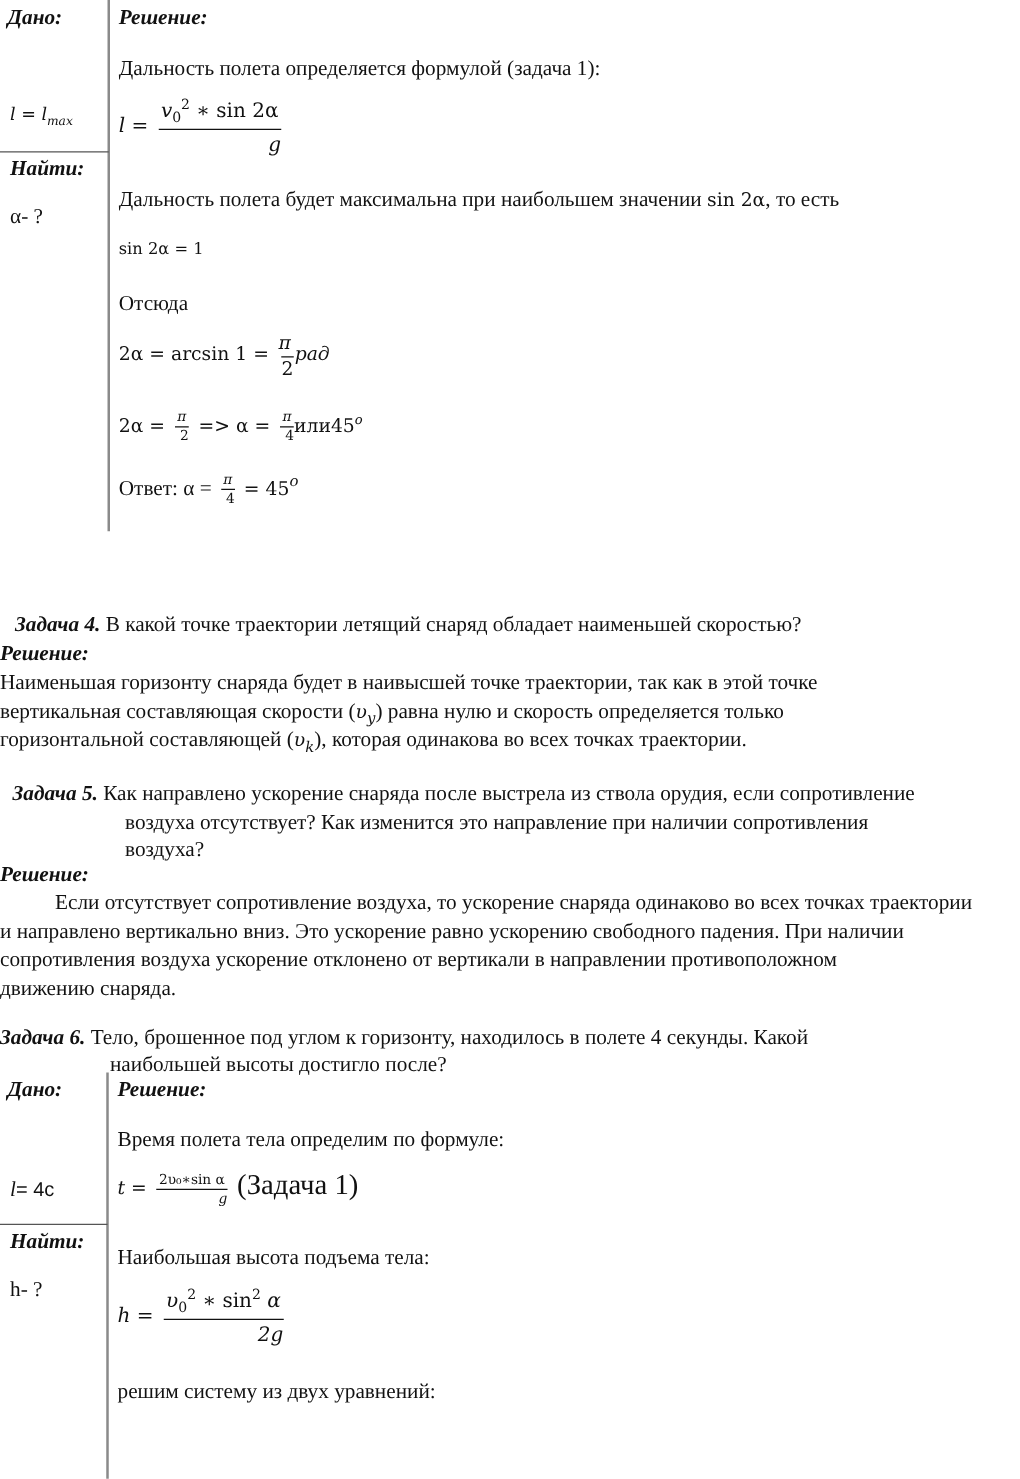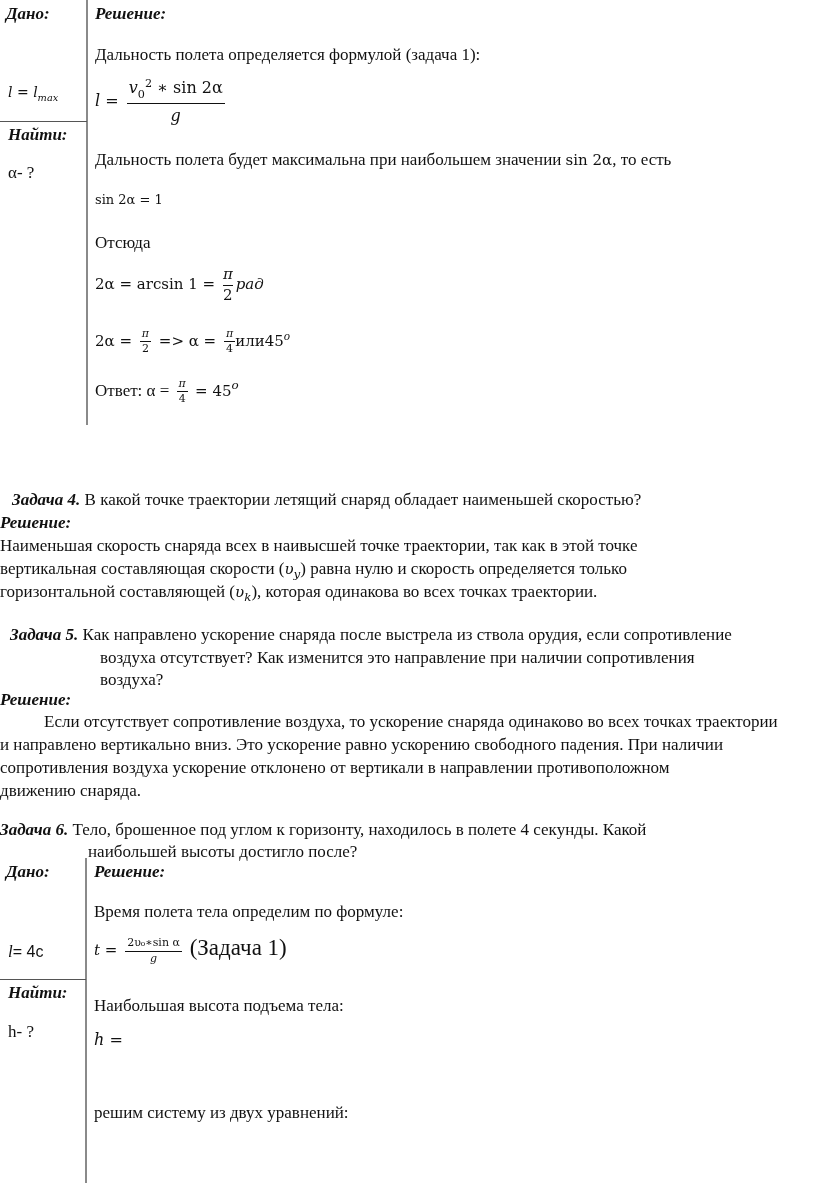--- a/index.html
+++ b/index.html
@@ -7,21 +7,21 @@
     width: 816px; height: 1183px; position: relative; overflow: hidden;
     font-family: "Liberation Serif", "DejaVu Serif", serif;
     color: #111111; font-size: 17px;
   }
   .abs { position: absolute; white-space: nowrap; }
   .bi { font-weight: bold; font-style: italic; }
   .math { font-family: "DejaVu Serif", "Liberation Serif", serif; }
   .mi { font-style: italic; }
   .vline { position: absolute; width: 2px; background: #8a8a8a; }
   .hline { position: absolute; height: 1px; background: #555555; }
-  .frac { display: inline-flex; flex-direction: column; align-items: center; vertical-align: middle; margin: 0 3px; }
+  .frac { display: inline-flex; flex-direction: column; align-items: flex-end; vertical-align: middle; margin: 0 3px; }
   .frac .num { padding: 0 2px 2px 2px; border-bottom: 1px solid #111; line-height: 1.1; }
   .frac .den { padding-top: 3px; line-height: 1.1; }
   .frac.small { font-size: 11px; }
   .frac.small .num { padding-bottom: 1px; }
   .frac.small .den { padding-top: 1px; }
   sup { font-size: 0.7em; }
   sub { font-size: 0.7em; }
 </style>
 </head>
 <body>
@@ -83,21 +83,21 @@
       </span>
     <span class="math" style="font-size:15px;">= 45</span><sup class="math mi">o</sup>
   </div>
 </div>
 
 <div>
   <div class="abs" style="left:12px; top:490px;">
     <span class="bi">Задача 4.</span><span> В какой точке траектории летящий снаряд обладает наименьшей скоростью?</span>
   </div>
   <div class="abs bi" style="left:0; top:513px;">Решение:</div>
-  <div class="abs" style="left:0; top:536px;">Наименьшая скорость снаряда всех в наивысшей точке траектории, так как в этой точке</div>
+  <div class="abs" style="left:0; top:536px;">Наименьшая горизонту снаряда будет в наивысшей точке траектории, так как в этой точке</div>
   <div class="abs" style="left:0; top:559px;">
     <span>вертикальная  составляющая скорости (</span><span class="math mi" style="font-size:15px;">υ</span><sub class="math mi">y</sub><span>) равна нулю и скорость  определяется только</span>
   </div>
   <div class="abs" style="left:0; top:582px;">
     <span>горизонтальной составляющей (</span><span class="math mi" style="font-size:15px;">υ</span><sub class="math mi">k</sub><span>), которая одинакова во всех точках траектории.</span>
   </div>
 </div>
 
 <div>
   <div class="abs" style="left:10px; top:625px;">
@@ -137,16 +137,20 @@
         <span class="num">2υ₀∗sin α</span>
         <span class="den mi">g</span>
       </span>
     <span style="font-family:'Liberation Serif',serif; font-size:23px;">(Задача 1)</span>
   </div>
 
   <div class="abs" style="left:94px; top:996px;">Наибольшая высота подъема тела:</div>
 
   <div class="abs math" style="left:94px; top:1030px; font-size:16px;">
     <span class="mi">h =</span>
+    <span class="frac">
+      <span class="num"><span class="mi">υ</span><sub>0</sub><sup>2</sup><span> ∗  sin</span><sup>2</sup><span class="mi"> α</span></span>
+      <span class="den mi">2g</span>
+    </span>
   </div>
 
   <div class="abs" style="left:94px; top:1103px;">решим систему из двух уравнений:</div>
 </div>
 
 </body></html>

